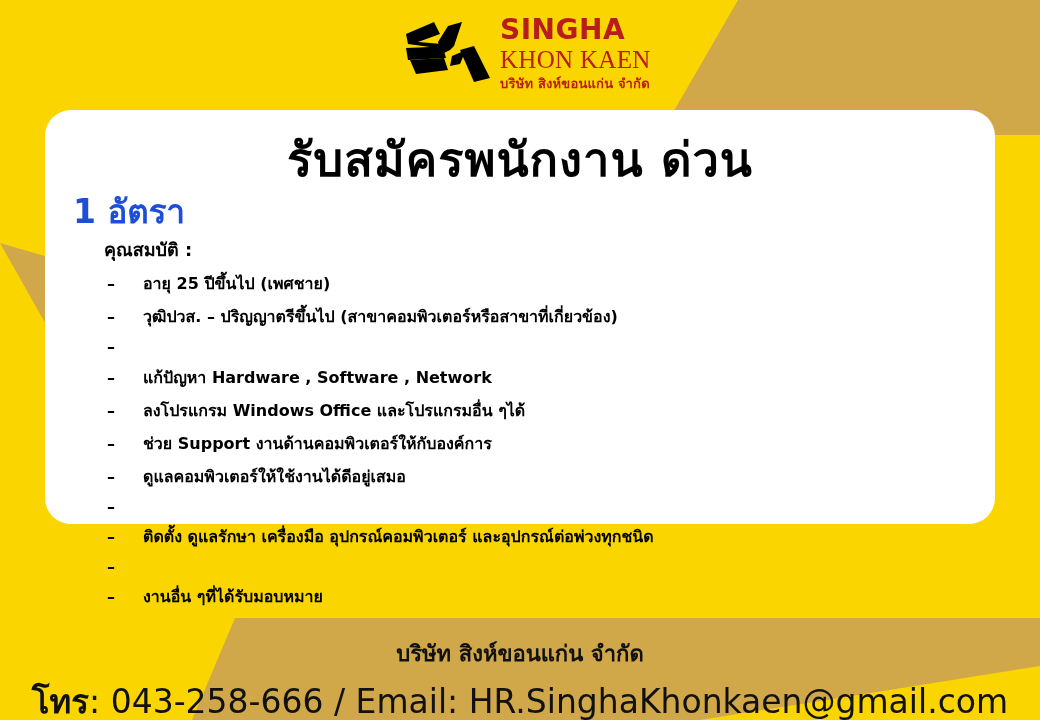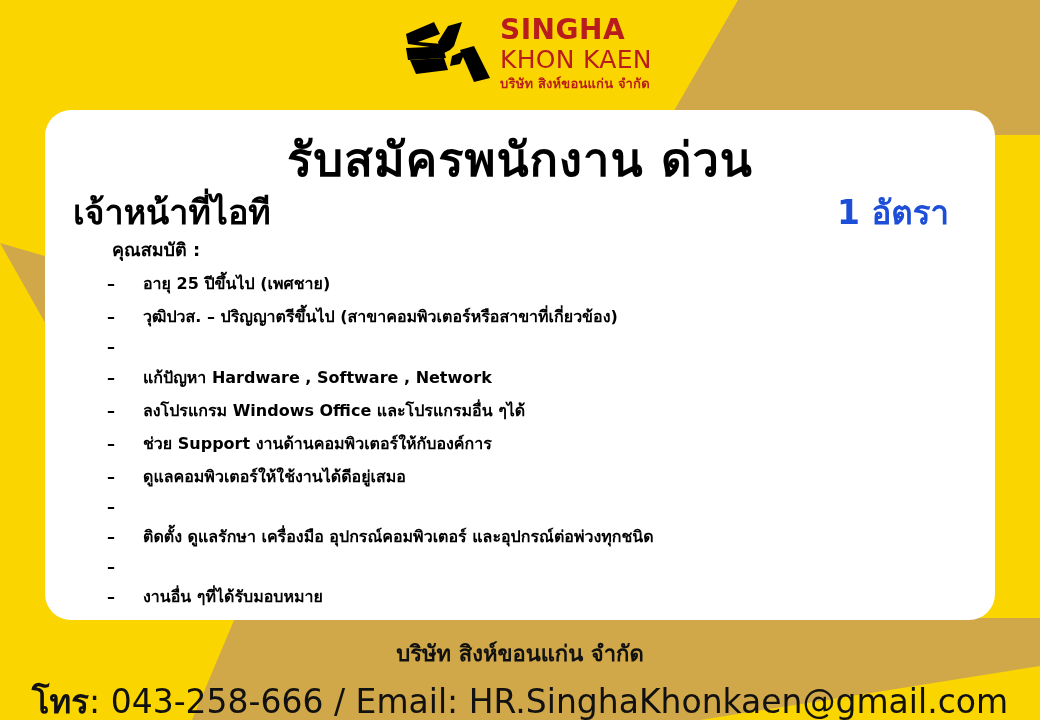--- a/index.html
+++ b/index.html
@@ -89,36 +89,37 @@
     font-size: 28px;
     font-weight: 700;
     letter-spacing: 0.5px;
   }
 
   #logo-khonkaen {
     font-size: 25px;
     font-weight: 400;
     letter-spacing: 0.3px;
     margin-top: 3px;
+    font-family: Liberation Serif, serif;
   }
 
   #logo-thai {
     font-size: 13px;
     font-weight: 600;
     margin-top: 5px;
     letter-spacing: 0.2px;
   }
 
   
   #card {
     position: absolute;
     left: 45px;
     top: 110px;
     width: 950px;
-    height: 510px;
+    height: 414px;
     background: #FFFFFF;
     border-radius: 26px;
   }
 
   #headline {
     position: absolute;
     top: 12px;
     left: 0;
     width: 950px;
     text-align: center;
@@ -159,21 +160,21 @@
     position: absolute;
     top: 125px;
     left: 50px;
     width: 880px;
   }
 
   .section-heading {
     font-size: 18px;
     font-weight: 700;
     color: #000000;
-    margin: 0 0 7px 17px;
+    margin: 0 0 7px 9px;
     white-space: nowrap;
   }
 
   .bullet-list {
     list-style: none;
     margin: 0 0 9px 0;
     padding: 0;
   }
 
   .bullet-item {
@@ -249,21 +250,20 @@
       <div class="logo-line" id="logo-khonkaen">KHON KAEN</div>
       <div class="logo-line" id="logo-thai">บริษัท สิงห์ขอนแก่น จำกัด</div>
     </div>
   </div>
 
   <div id="card">
 
     <div id="headline">รับสมัครพนักงาน  ด่วน</div>
 
     <div id="position-row">
-      <div id="position-title">เจ้าหน้าที่ไอที</div>
       <div id="position-count">1 อัตรา</div>
     </div>
 
     <div id="sections">
 
       <div>
         <div class="section-heading">คุณสมบัติ :</div>
         <ul class="bullet-list">
           <li class="bullet-item">
             <span class="bullet-dash">–</span>

